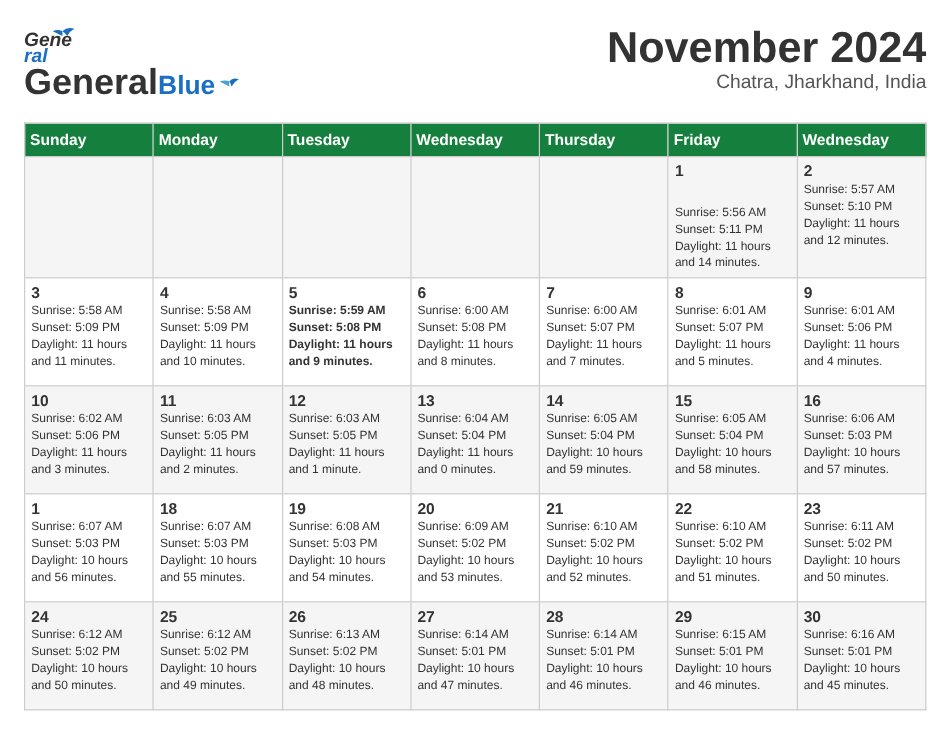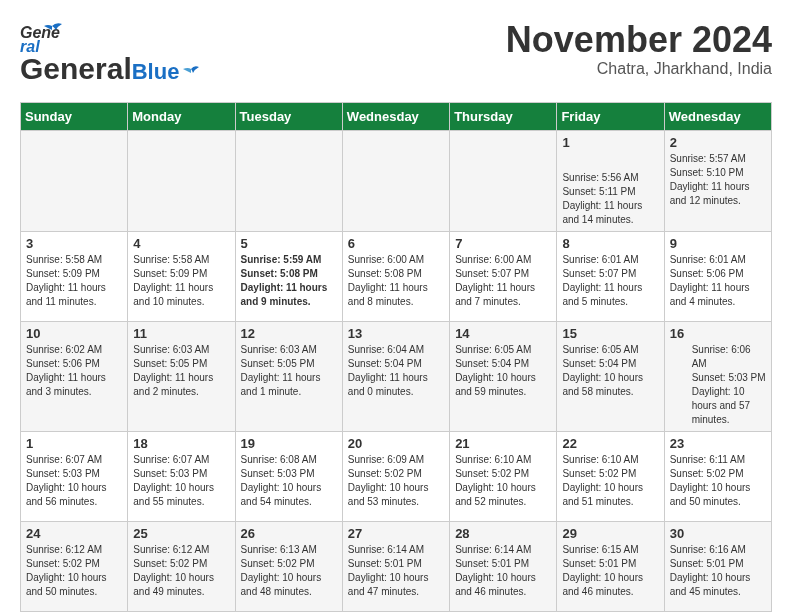--- a/index.html
+++ b/index.html
@@ -217,21 +217,21 @@
 Daylight: 10 hours and 59 minutes.</div>
         </td>
         <td>
           <span class="day-number">15</span>
           <div class="cell-info" style="white-space: pre-line;">Sunrise: 6:05 AM
 Sunset: 5:04 PM
 Daylight: 10 hours and 58 minutes.</div>
         </td>
         <td>
           <span class="day-number">16</span>
-          <div class="cell-info" style="white-space: pre-line; margin-left: 22px;">Sunrise: 6:06 AM
+          <div class="cell-info" style="white-space: pre-line;">Sunrise: 6:06 AM
 Sunset: 5:03 PM
 Daylight: 10 hours and 57 minutes.</div>
         </td>
       </tr>
       <tr>
         <td>
           <span class="day-number">1</span>
           <div class="cell-info" style="white-space: pre-line;">Sunrise: 6:07 AM
 Sunset: 5:03 PM
 Daylight: 10 hours and 56 minutes.</div>

